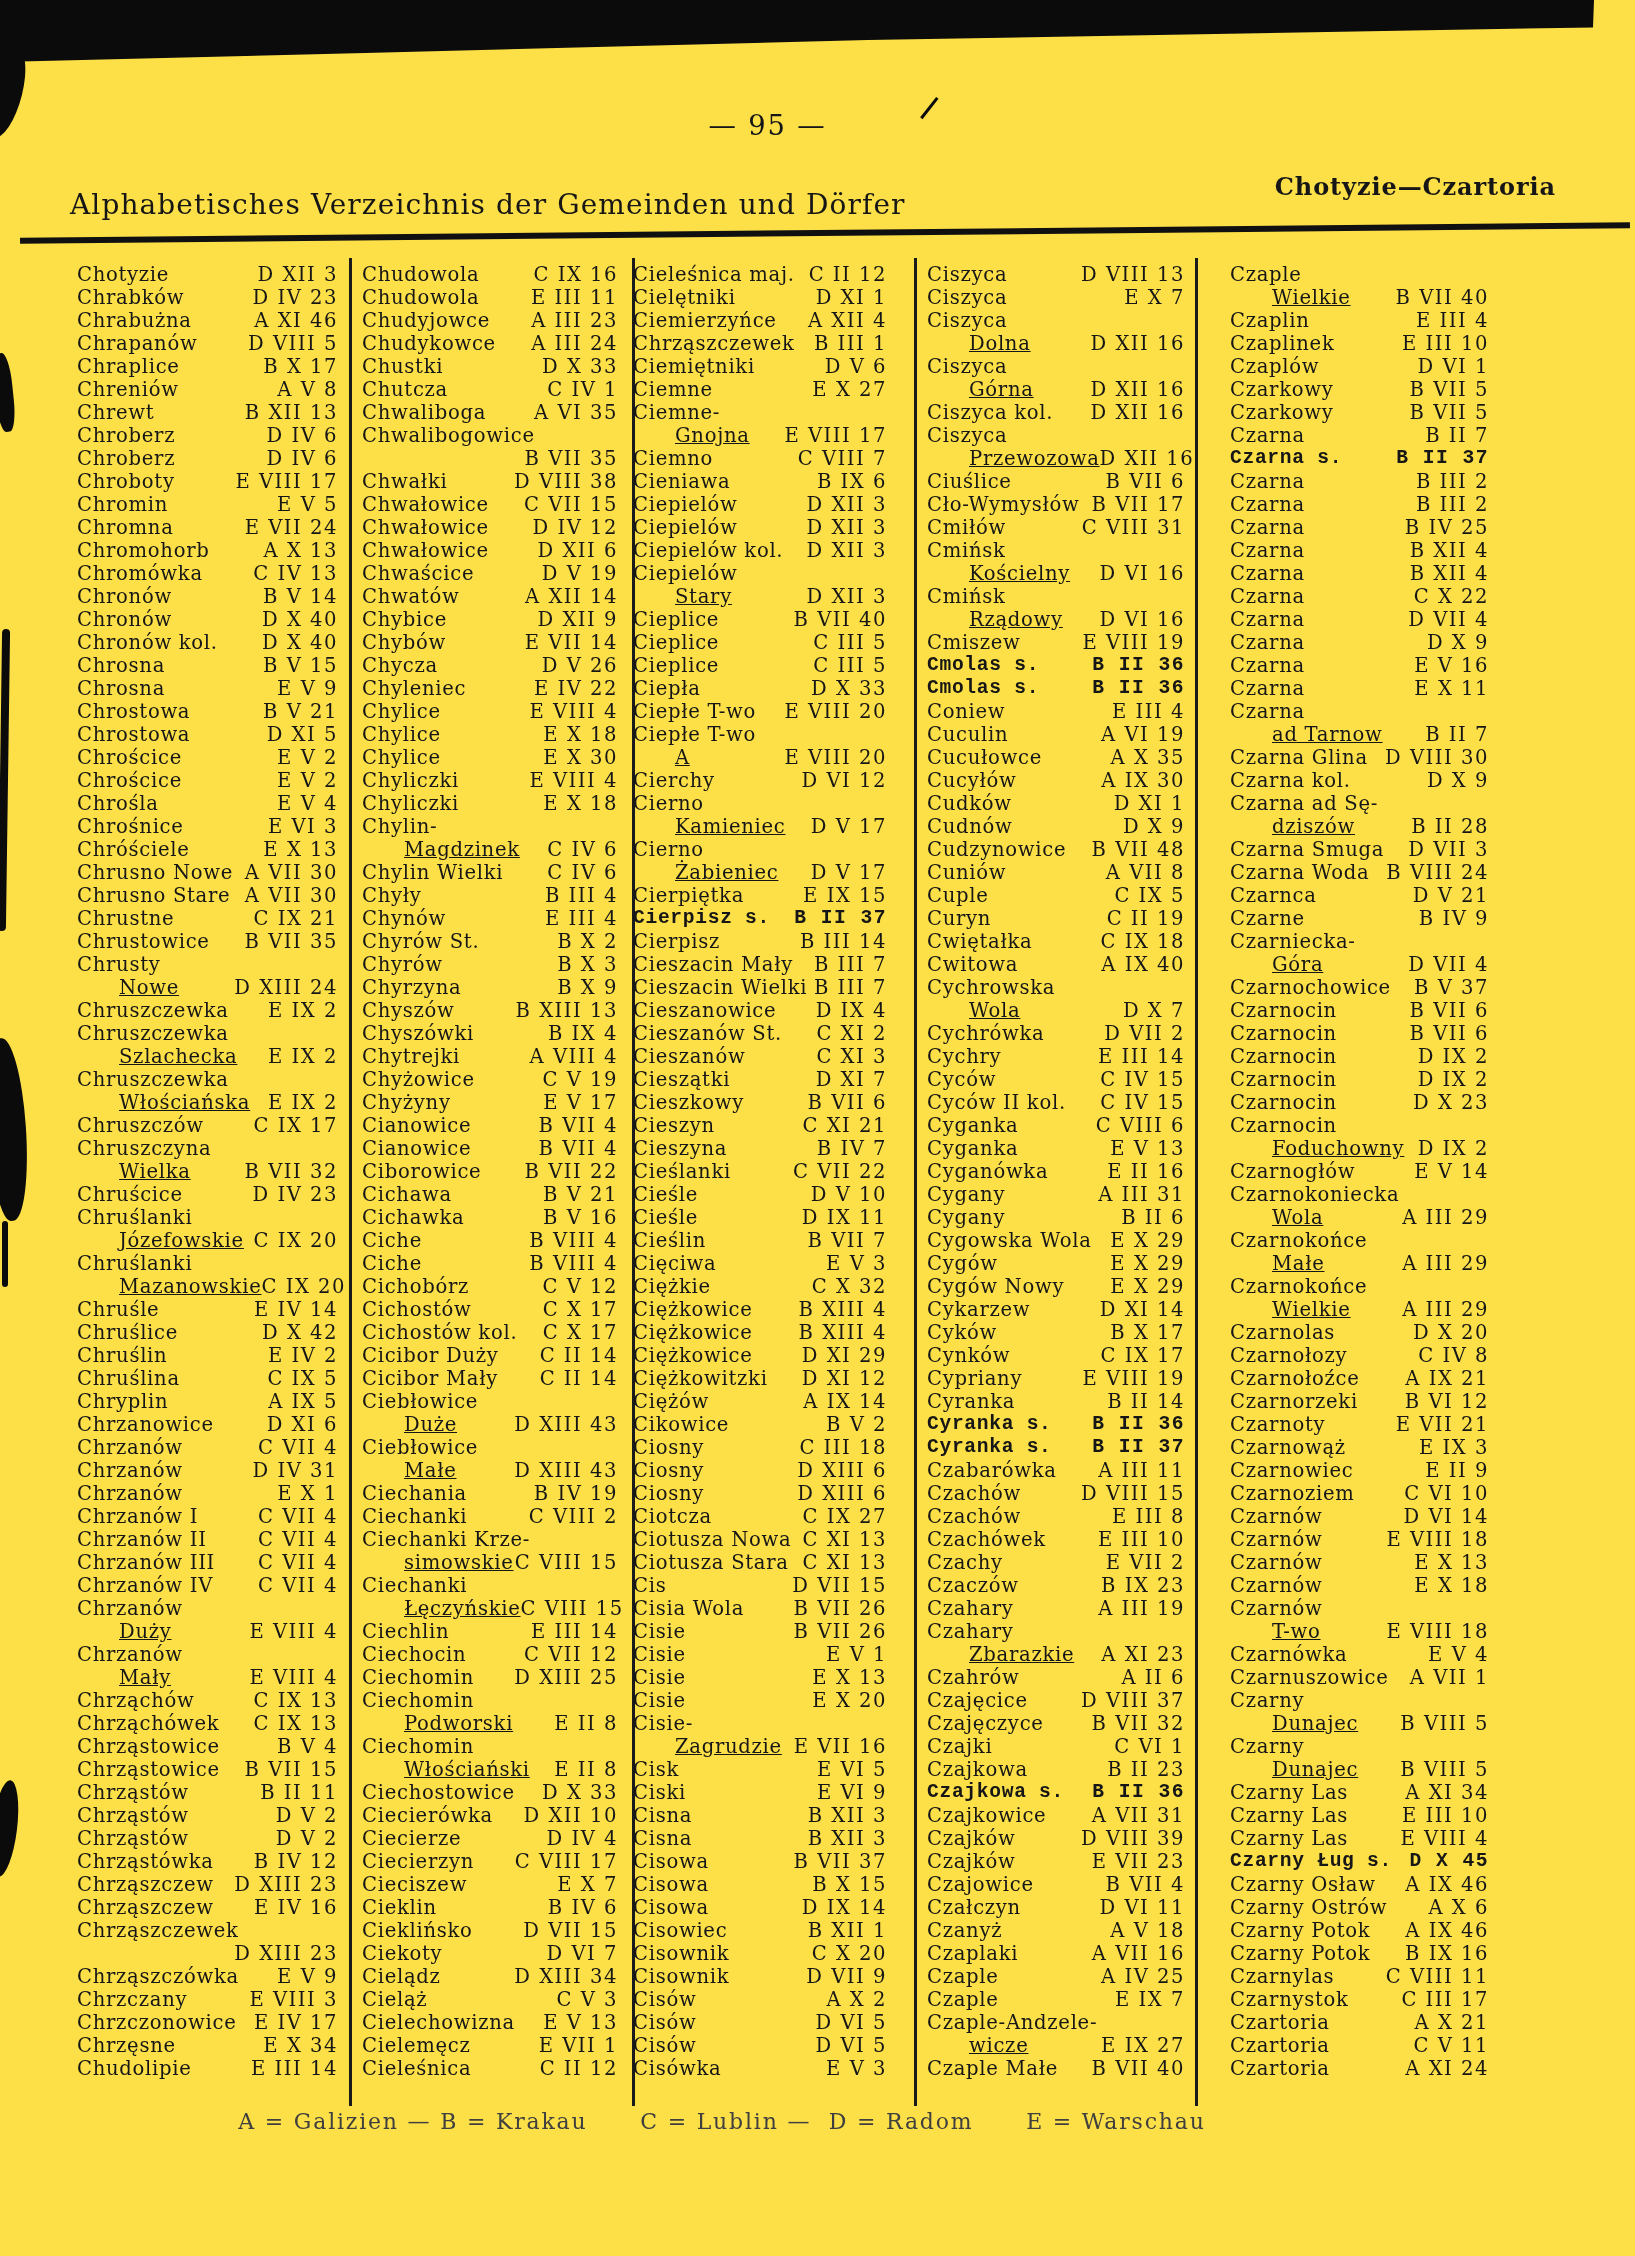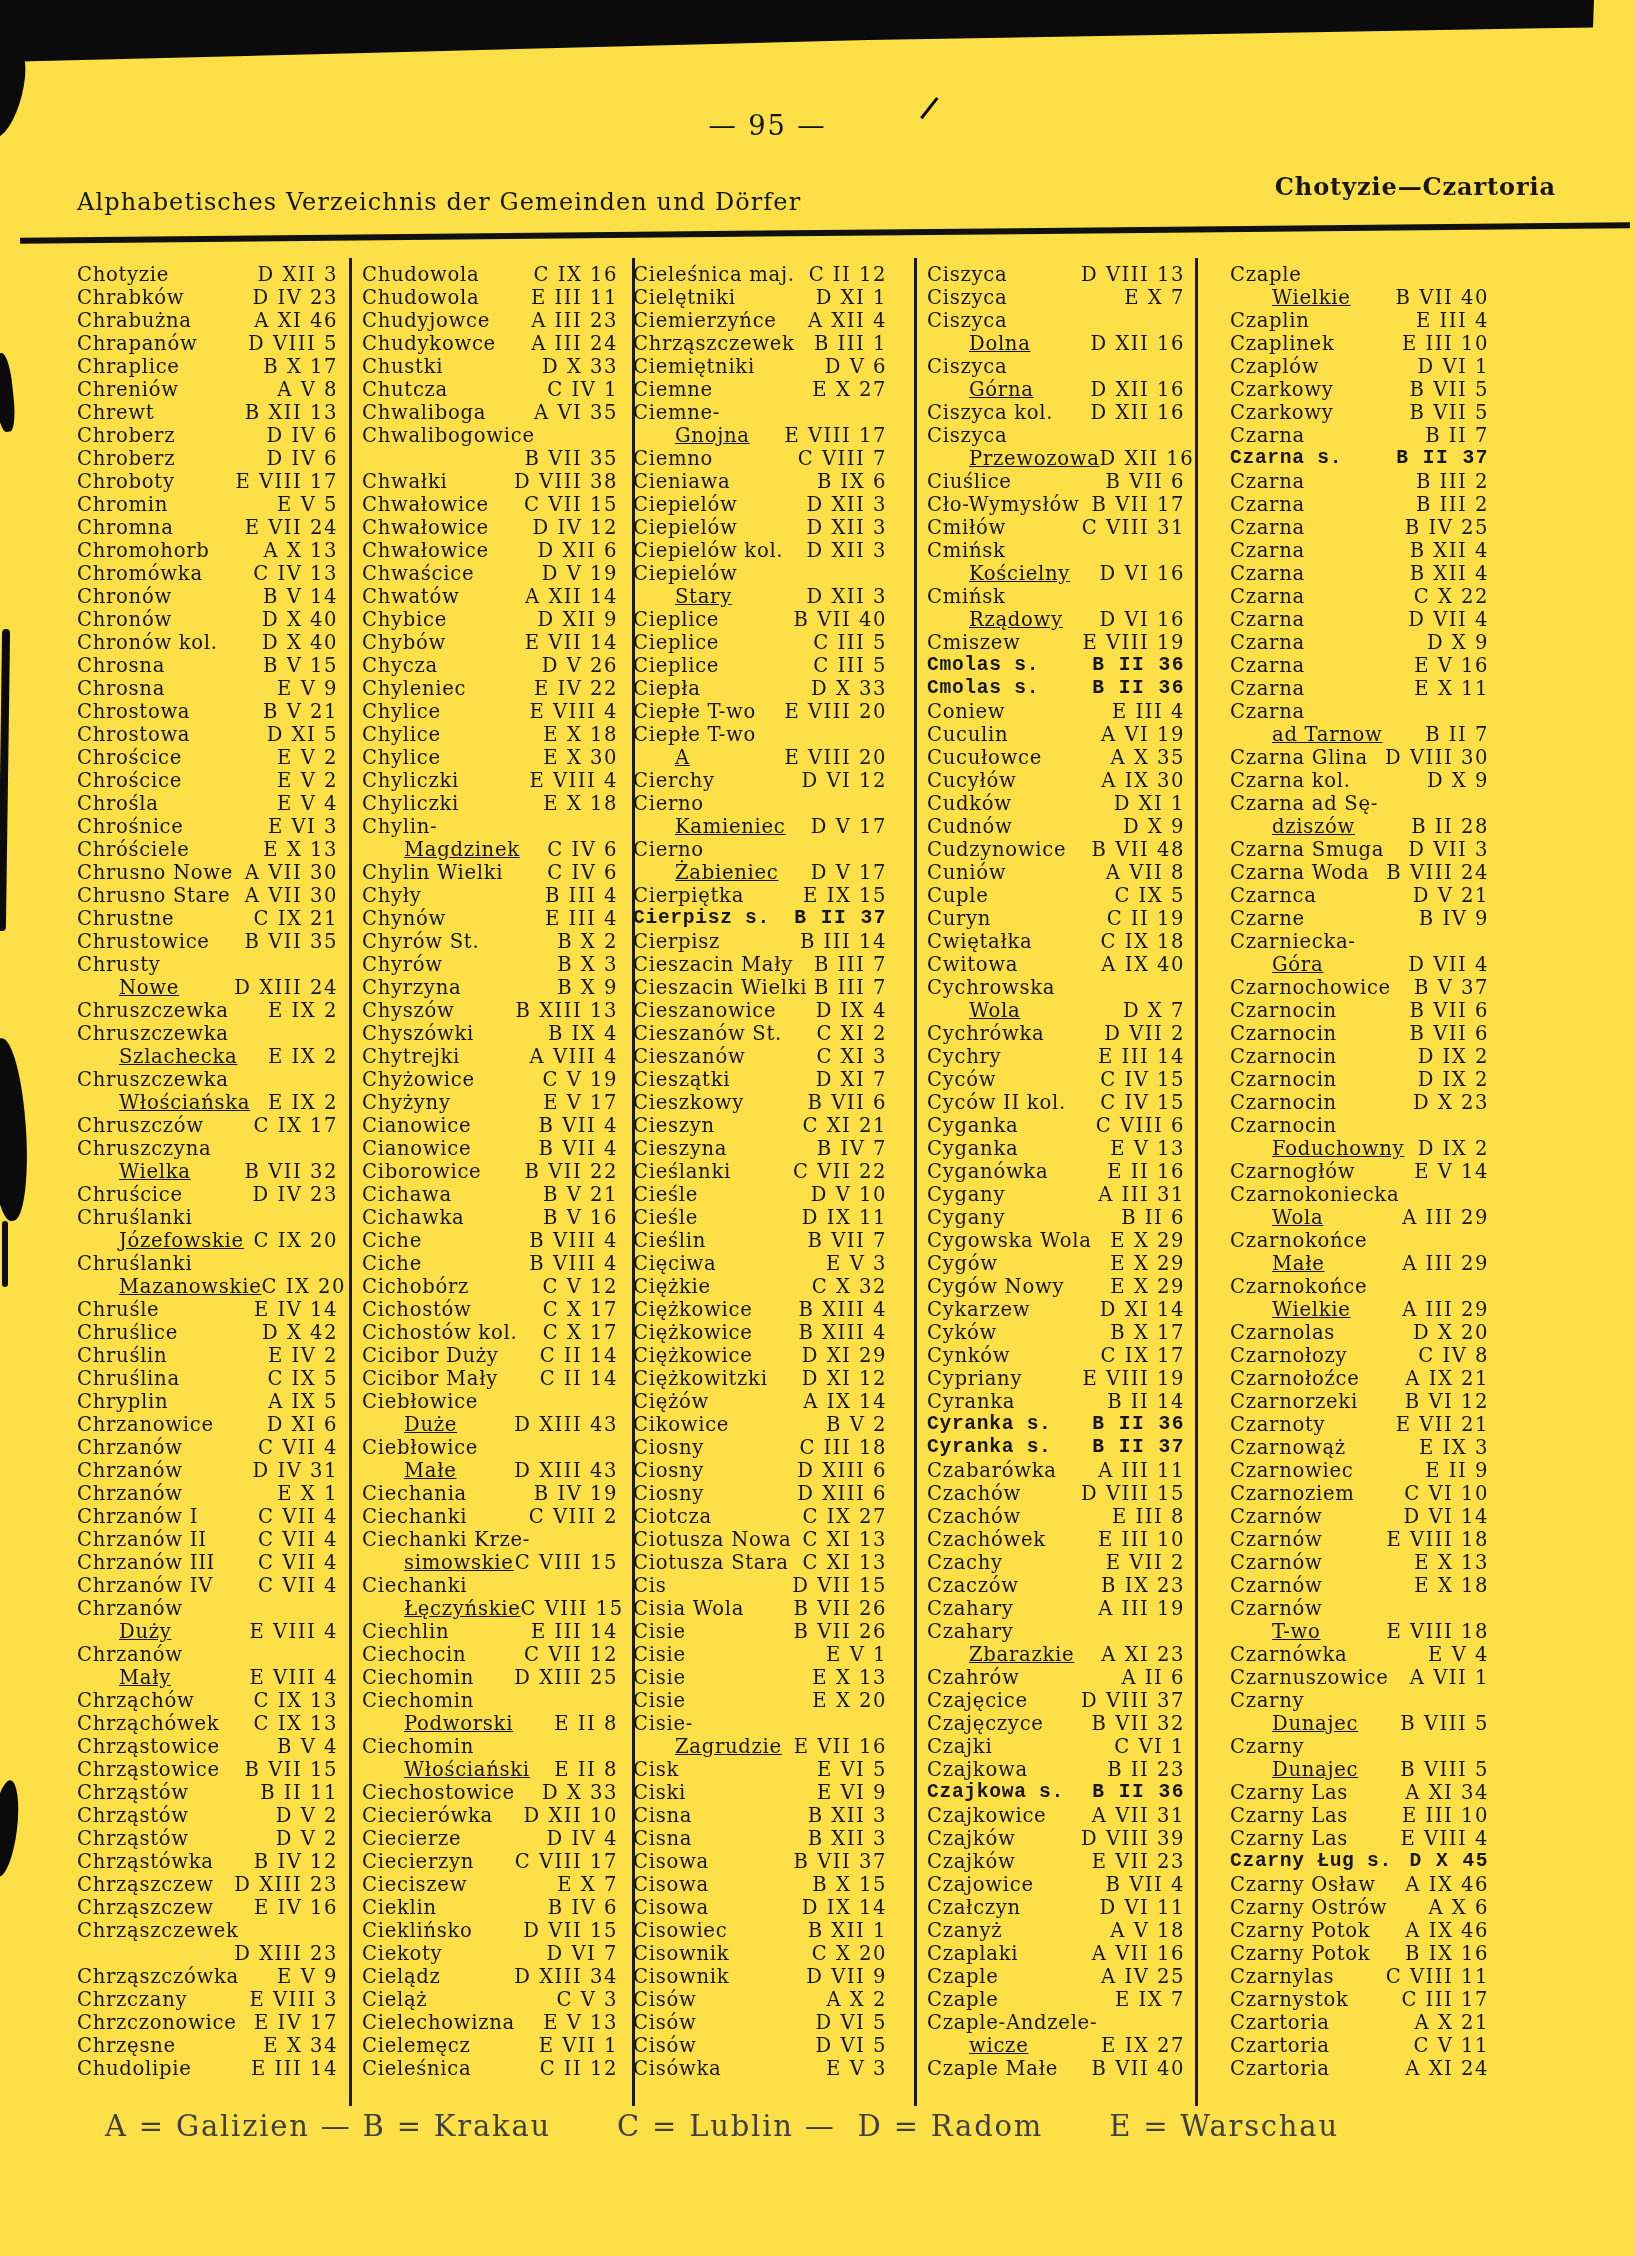--- a/index.html
+++ b/index.html
@@ -12,42 +12,42 @@
   .a1{top:46px;left:-11px;width:33px;height:93px;border-radius:46% 54% 58% 42%;transform:rotate(14deg);}
   .a2{top:353px;left:-4.6px;width:18.3px;height:79px;border-radius:40%;transform:rotate(-6deg);}
   .a3{top:629px;left:0;width:8.2px;height:302px;border-radius:4.6px;transform:rotate(.8deg);}
   .a4{top:1038px;left:-11px;width:37px;height:183px;border-radius:48% 52% 55% 45%;transform:rotate(-4deg);}
   .a5{top:1221px;left:1.8px;width:6.4px;height:66px;border-radius:3.7px;}
   .a6{top:1780px;left:-8.2px;width:25px;height:97px;border-radius:50%;transform:rotate(7deg);}
   .slash{top:95px;left:928px;width:2.7px;height:25.6px;transform:rotate(38deg);}
   
   .pagenum{position:absolute;top:110px;left:0;width:1535px;text-align:center;
            font-size:27.4px;letter-spacing:1.8px;}
-  .hleft{position:absolute;top:188px;left:77px;font-size:24px;letter-spacing:1.1px;}
+  .hleft{position:absolute;top:188px;left:70px;font-size:28px;letter-spacing:1.1px;}
   .hright{position:absolute;top:172px;right:80px;font-size:24px;font-weight:700;letter-spacing:0.9px;}
   .rule{position:absolute;top:230px;left:20px;width:1610px;height:6.4px;background:#101010;
         transform:rotate(-0.55deg);}
   
   .col{position:absolute;top:263px;}
   #col1{left:77px;width:261px;}
   #col2{left:362px;width:256px;}
   #col3{left:633px;width:254px;}
   #col4{left:927px;width:258px;}
   #col5{left:1230px;width:259px;}
   .divider{position:absolute;top:258px;height:1848px;width:2.7px;background:#1a1a1a;}
   #div1{left:349px;} #div2{left:632px;} #div3{left:914px;} #div4{left:1195px;}
   .row{display:flex;justify-content:space-between;align-items:baseline;
        height:23px;line-height:23px;font-size:19.6px;letter-spacing:0.7px;}
   .row .nm{white-space:pre;}
   .row .cd{white-space:pre;letter-spacing:1.5px;}
   .row.indent .nm{padding-left:42px;text-decoration:underline;}
   .row.bold{font-weight:700;font-family:Liberation Mono, monospace;}
   
   .legend{position:absolute;top:2109px;left:55px;width:1334px;text-align:center;
-          font-size:29px;color:#3f3f3f;letter-spacing:1.8px;white-space:pre;}
+          font-size:22px;color:#3f3f3f;letter-spacing:1.8px;white-space:pre;}
 </style>
 </head>
 <body>
 
 <div class="page">
 
   <div class="topband"></div>
   <div class="artifact slash"></div>
   <div class="artifact a1"></div>
   <div class="artifact a2"></div>

